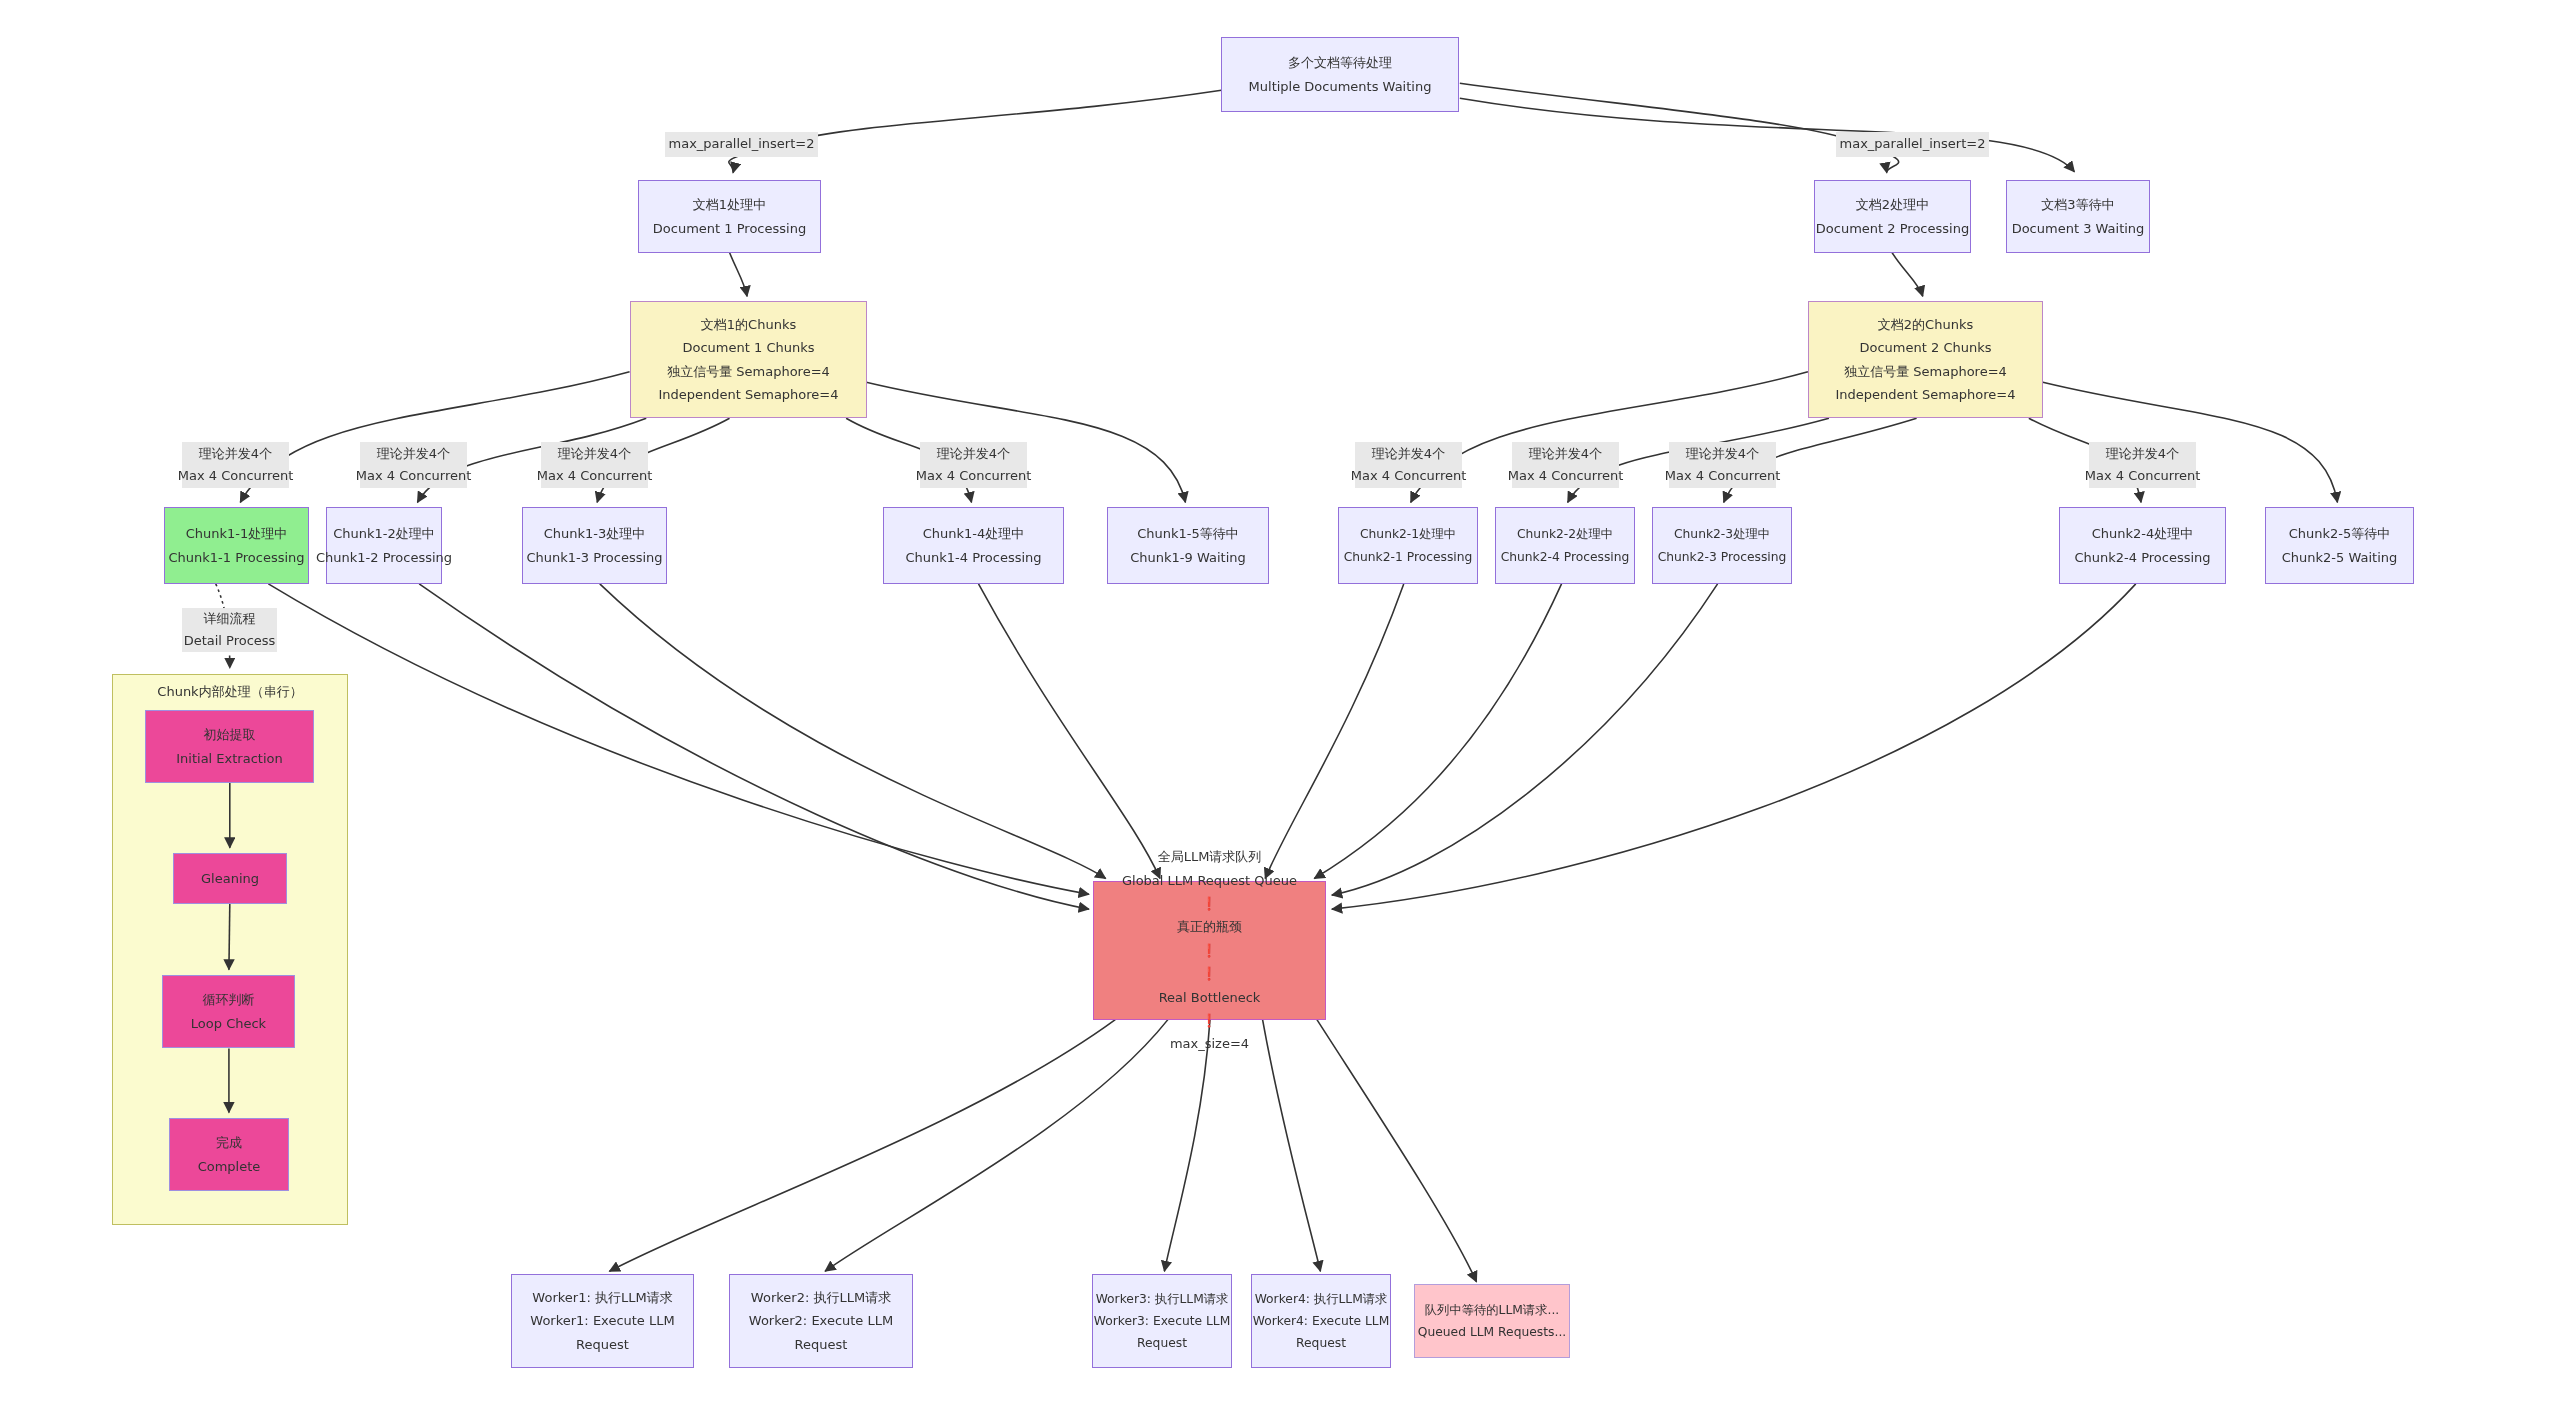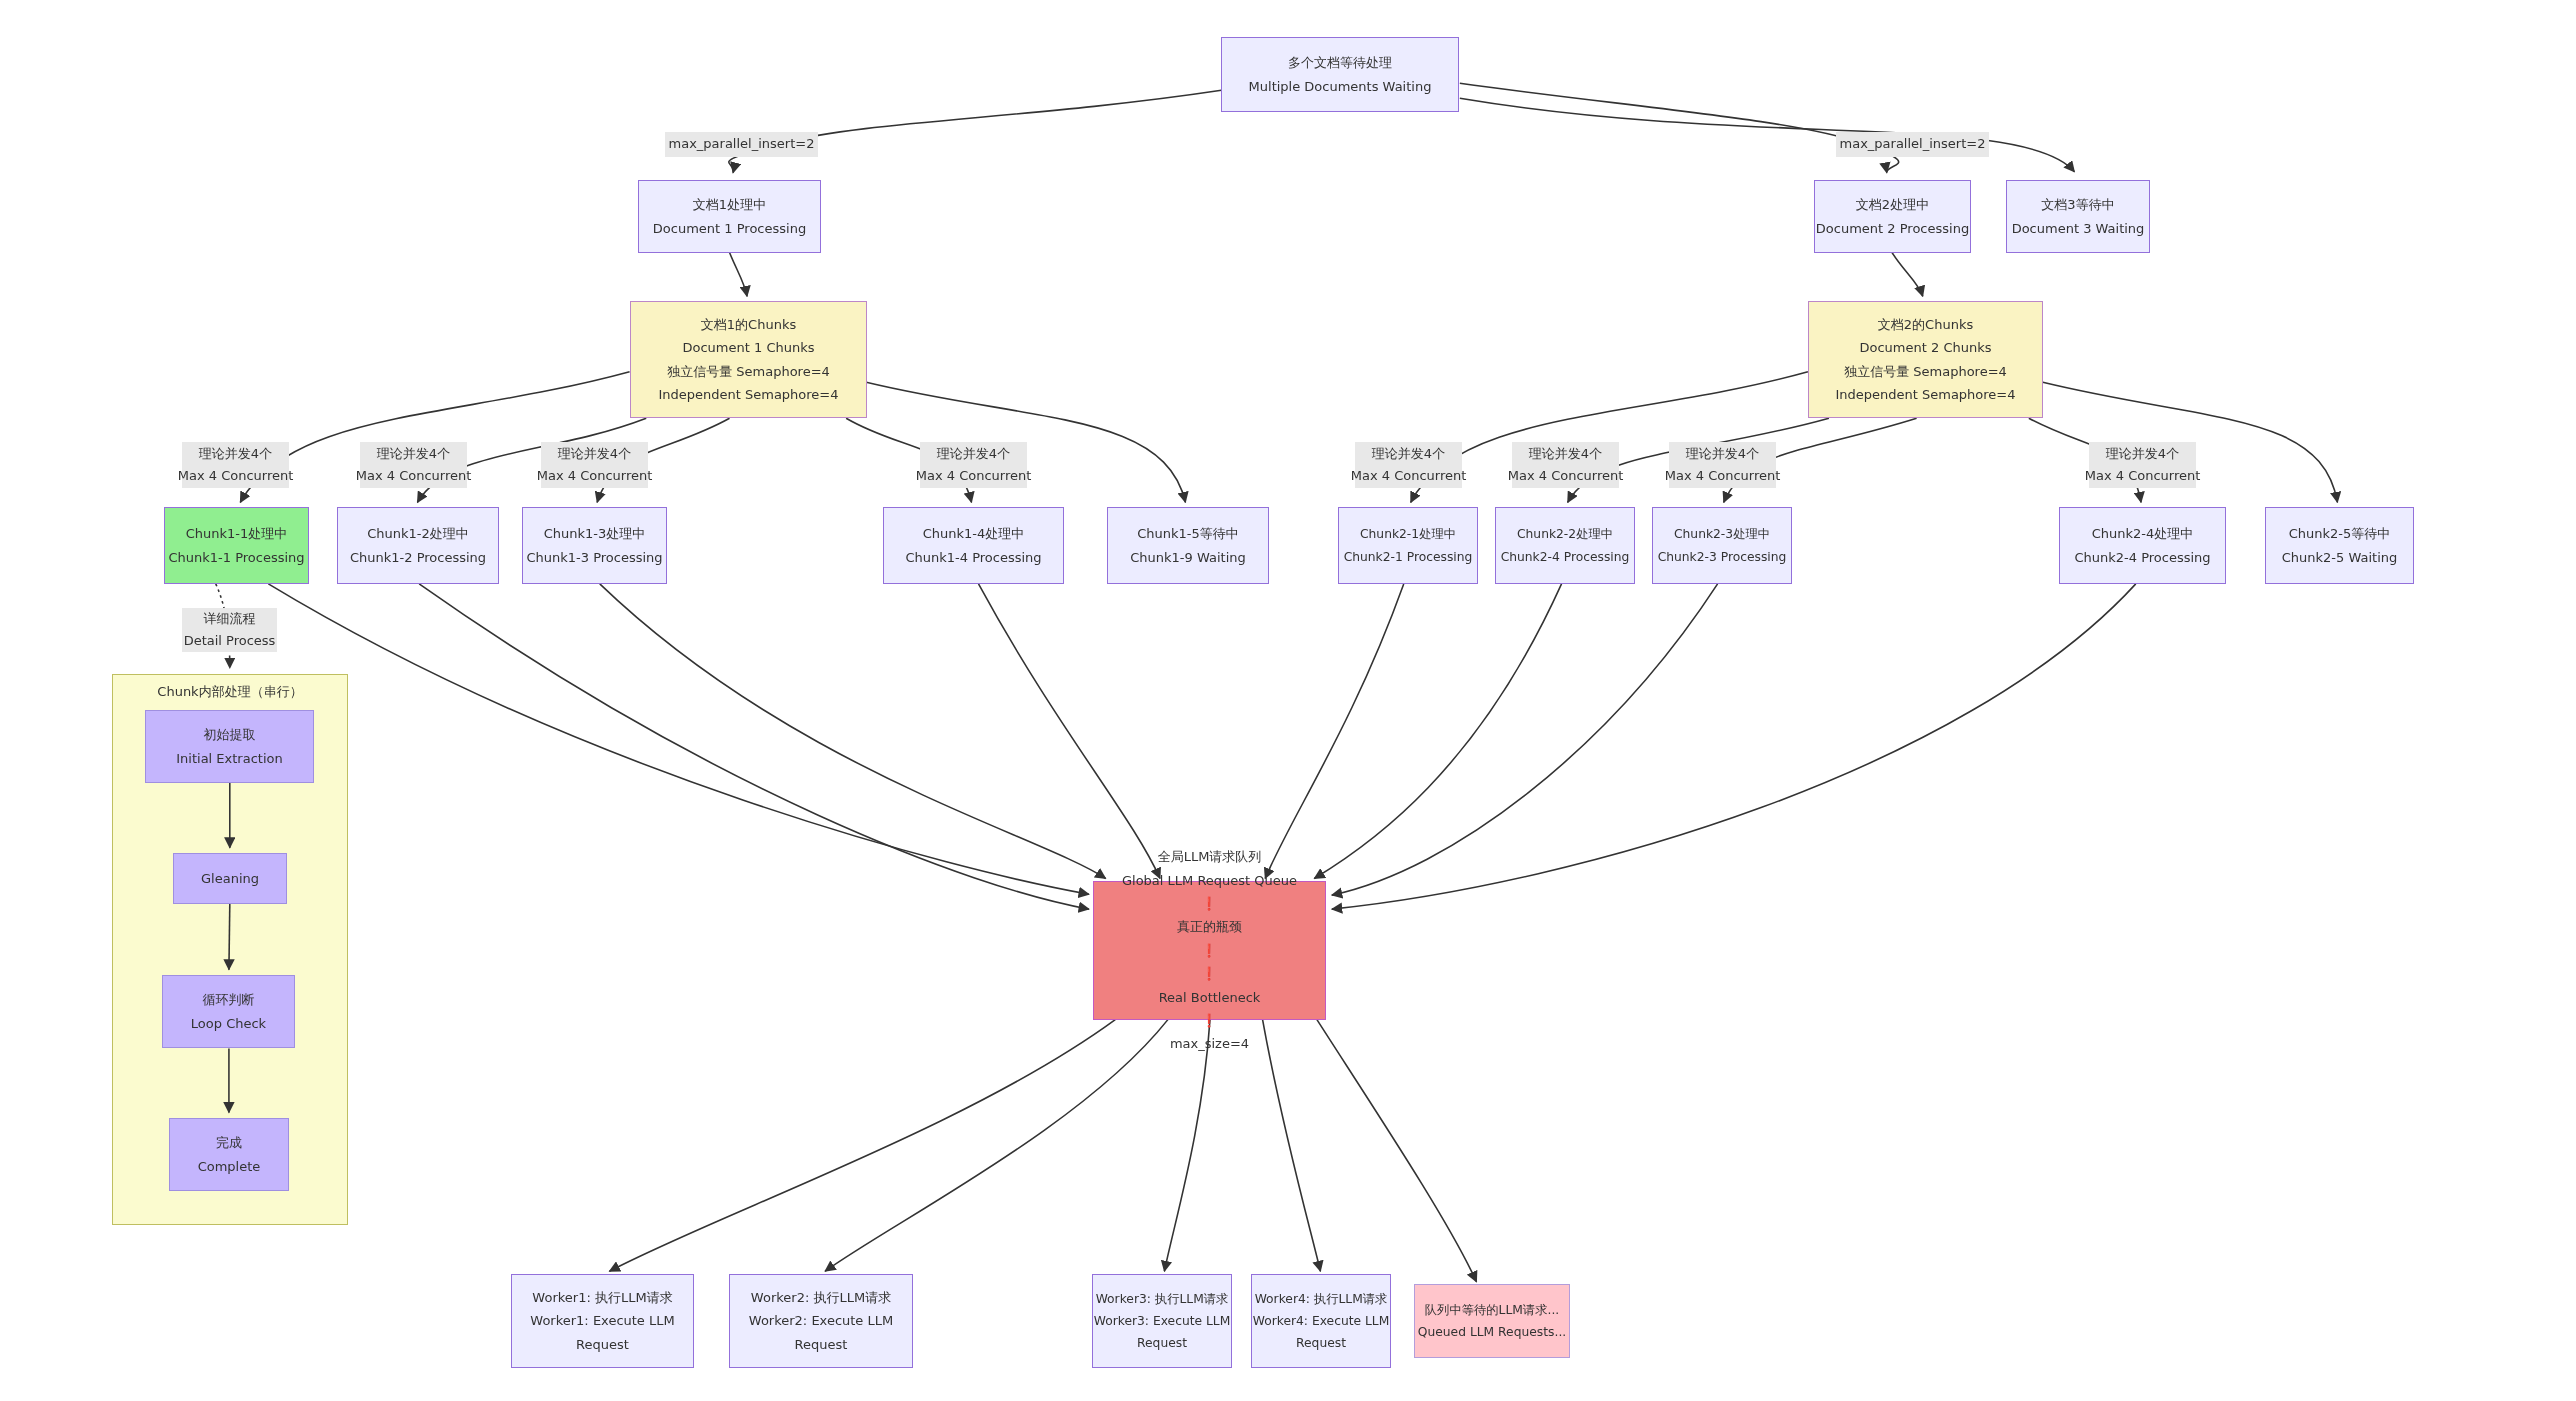--- a/index.html
+++ b/index.html
@@ -10,21 +10,21 @@
             background:#FBFBCF;border:0.9px solid #BFBF60;z-index:0;box-sizing:border-box;}
   .sg-title{position:absolute;top:5.3px;left:0;width:100%;text-align:center;font-size:13px;line-height:1.8;color:#333;}
   .node{position:absolute;display:flex;flex-direction:column;align-items:center;justify-content:center;
         text-align:center;font-size:13px;line-height:1.8;color:#333;background:#ECECFF;
         border:1.3px solid #9370DB;box-sizing:border-box;z-index:2;}
   .node span{display:block;white-space:nowrap;}
   .green{background:#90EE90;}
   .yellow{background:#FAF3C3;border-color:#BC86C8;}
   .red{background:#F08080;border-color:#C25AC2;}
   .pink{background:#FFC5CB;border-color:#B39DDB;}
-  .mint{background:#c4b5fd;border-color:#9F8FE0;}
+  .mint{background:#ec4899;border-color:#9F8FE0;}
   .elabel{position:absolute;background:#E8E8E8;color:#333;font-size:13px;line-height:1.7;
           text-align:center;z-index:3;display:flex;flex-direction:column;align-items:center;
           justify-content:center;padding:0.9px 3.5px;box-sizing:border-box;white-space:nowrap;}
   .row{display:flex;flex-direction:row;align-items:center;justify-content:center;white-space:nowrap;}
   .bang{color:#E02020;font-style:normal;margin:0 4.4px;}
   .small{font-size:12.3px;}
 </style>
 </head>
 <body>
 
@@ -147,21 +147,21 @@
   </div>
   <div class="elabel" style="left:2089px;top:442px;width:107px;height:46px">
     <span>理论并发4个</span>
     <span>Max 4 Concurrent</span>
   </div>
 
   <div class="node green" style="left:164px;top:507px;width:145px;height:77px">
     <span>Chunk1-1处理中</span>
     <span>Chunk1-1 Processing</span>
   </div>
-  <div class="node" style="left:337px;top:507px;width:162px;height:77px">
+  <div class="node" style="left:326px;top:507px;width:116px;height:77px">
     <span>Chunk1-2处理中</span>
     <span>Chunk1-2 Processing</span>
   </div>
   <div class="node" style="left:522px;top:507px;width:145px;height:77px">
     <span>Chunk1-3处理中</span>
     <span>Chunk1-3 Processing</span>
   </div>
   <div class="node" style="left:883px;top:507px;width:181px;height:77px">
     <span>Chunk1-4处理中</span>
     <span>Chunk1-4 Processing</span>

